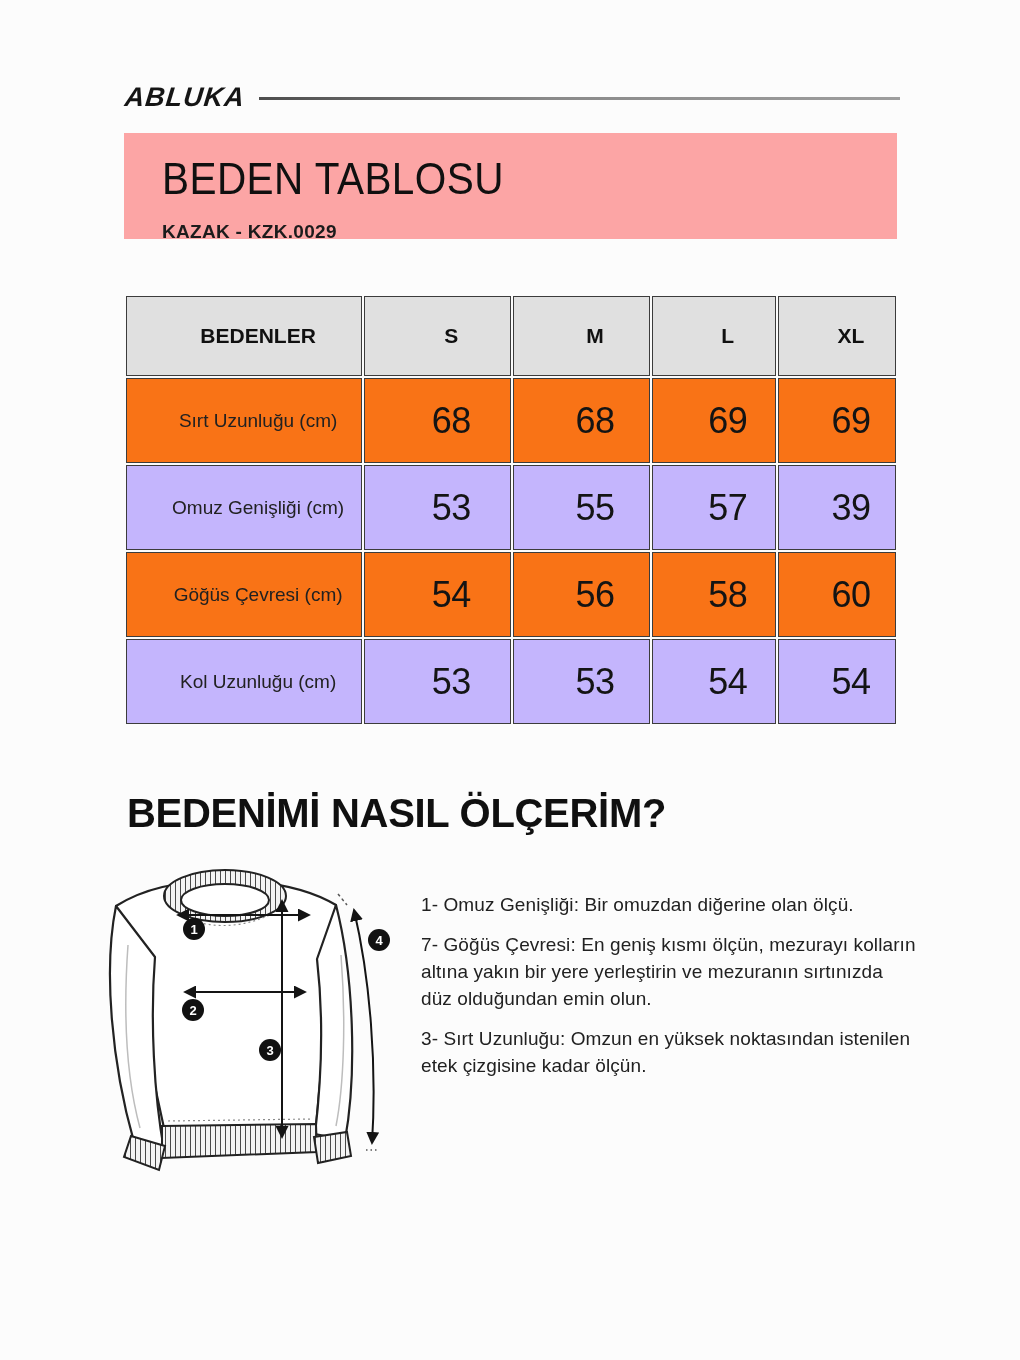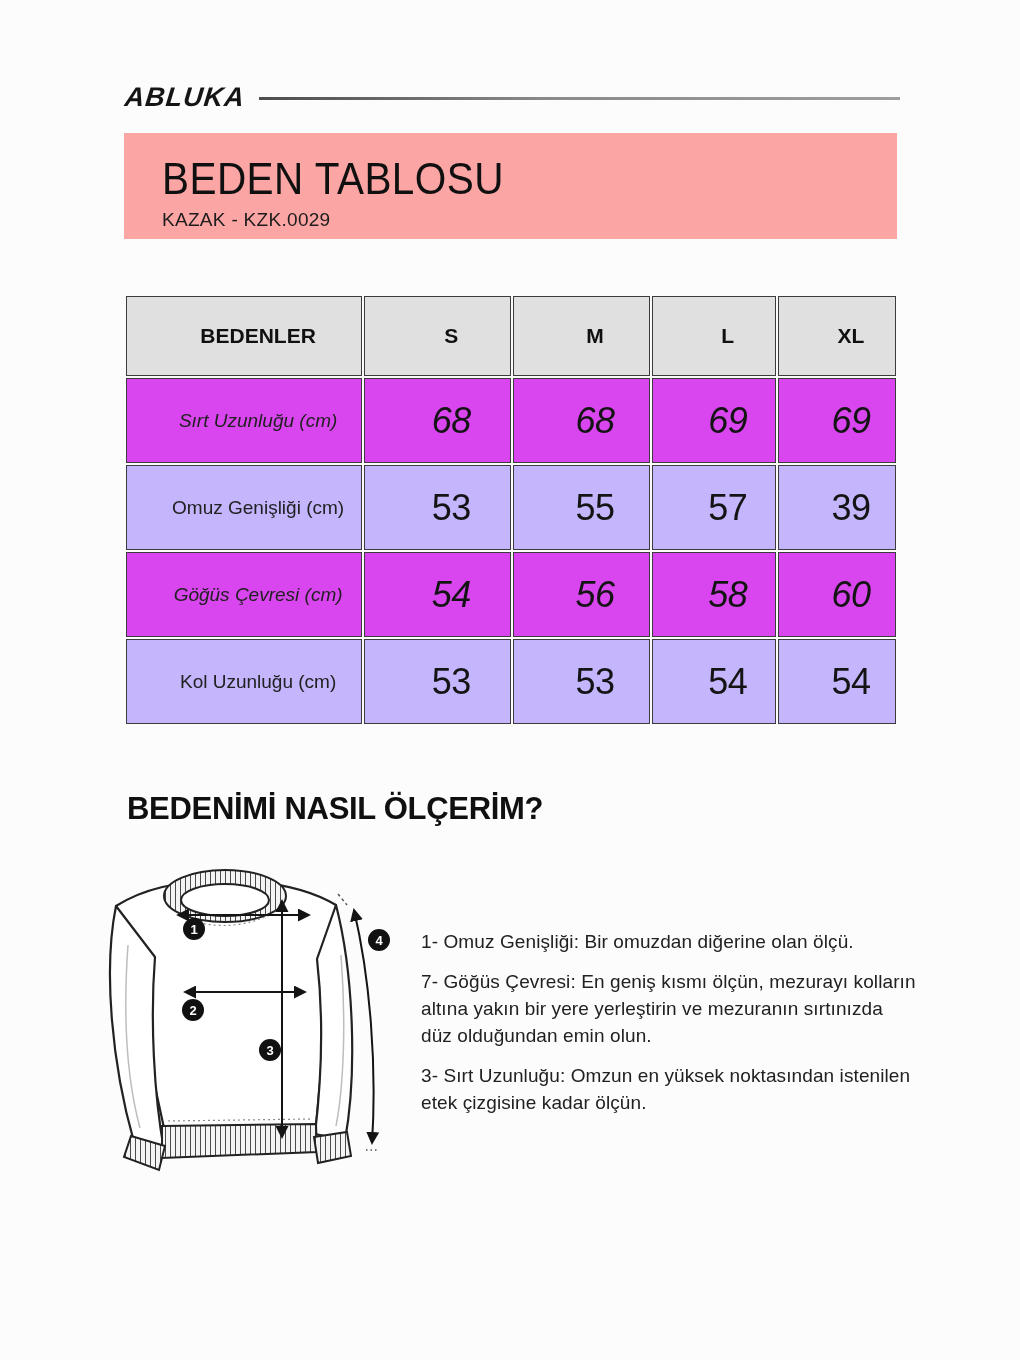--- a/index.html
+++ b/index.html
@@ -27,45 +27,45 @@
   
   .title-box {
     position:absolute; left:124px; top:133px; width:773px; height:106px;
     background:#fca5a5; border:6px solid #fca5a5; padding:14px 0 0 32px;
   }
   .title-box h1 {
     font-size:45px; font-weight:500; letter-spacing:0.5px; color:#101010;
     transform:scaleX(0.9); transform-origin:left center; white-space:nowrap;
   }
   .title-box .subtitle {
-    font-size:19px; font-weight:400; color:#1c1c1c; margin-top:4px; letter-spacing:0.3px;
+    font-size:19px; font-weight:700; color:#1c1c1c; margin-top:16px; letter-spacing:0.3px;
   }
 
   
   .size-table {
     position:absolute; left:124px; top:294px; width:774px;
     border-collapse:separate; border-spacing:2px; table-layout:fixed;
   }
   .size-table th, .size-table td {
     border:1px solid #3c3c3c; text-align:center; vertical-align:middle;padding-left:28px;
   }
   .size-table th { height:80px; font-size:21px; font-weight:700; color:#101010; background:#e0e0e0; }
   .size-table td { height:85px; }
   .size-table tr.alt td { background:#c4b5fd; }
-  .size-table tr.plain td { background:#d946ef;font-style:italic; }
+  .size-table tr.plain td { background:#f97316; }
   .size-table td.rowlabel { font-size:19px; font-weight:400; color:#212121; }
   .size-table td.val { font-size:36px; font-weight:400; color:#141414; letter-spacing:-0.5px; }
 
   
   .measure-heading {
     position:absolute; left:127px; top:791px;
-    font-size:31px; font-weight:700; letter-spacing:-0.3px; color:#101010; white-space:nowrap;
+    font-size:40px; font-weight:700; letter-spacing:-0.3px; color:#101010; white-space:nowrap;
   }
   .diagram-wrap { position:absolute; left:98px; top:860px; width:330px; height:348px; }
-  .instructions { position:absolute; left:421px; top:891px; width:497px;margin-top:37px; }
+  .instructions { position:absolute; left:421px; top:891px; width:497px; }
   .instructions p {
     font-size:19px; line-height:27px; color:#212121; margin-bottom:13px; letter-spacing:0.1px;
   }
 </style>
 </head>
 <body>
 
 <div class="page">
 
   <header class="brand-row">

